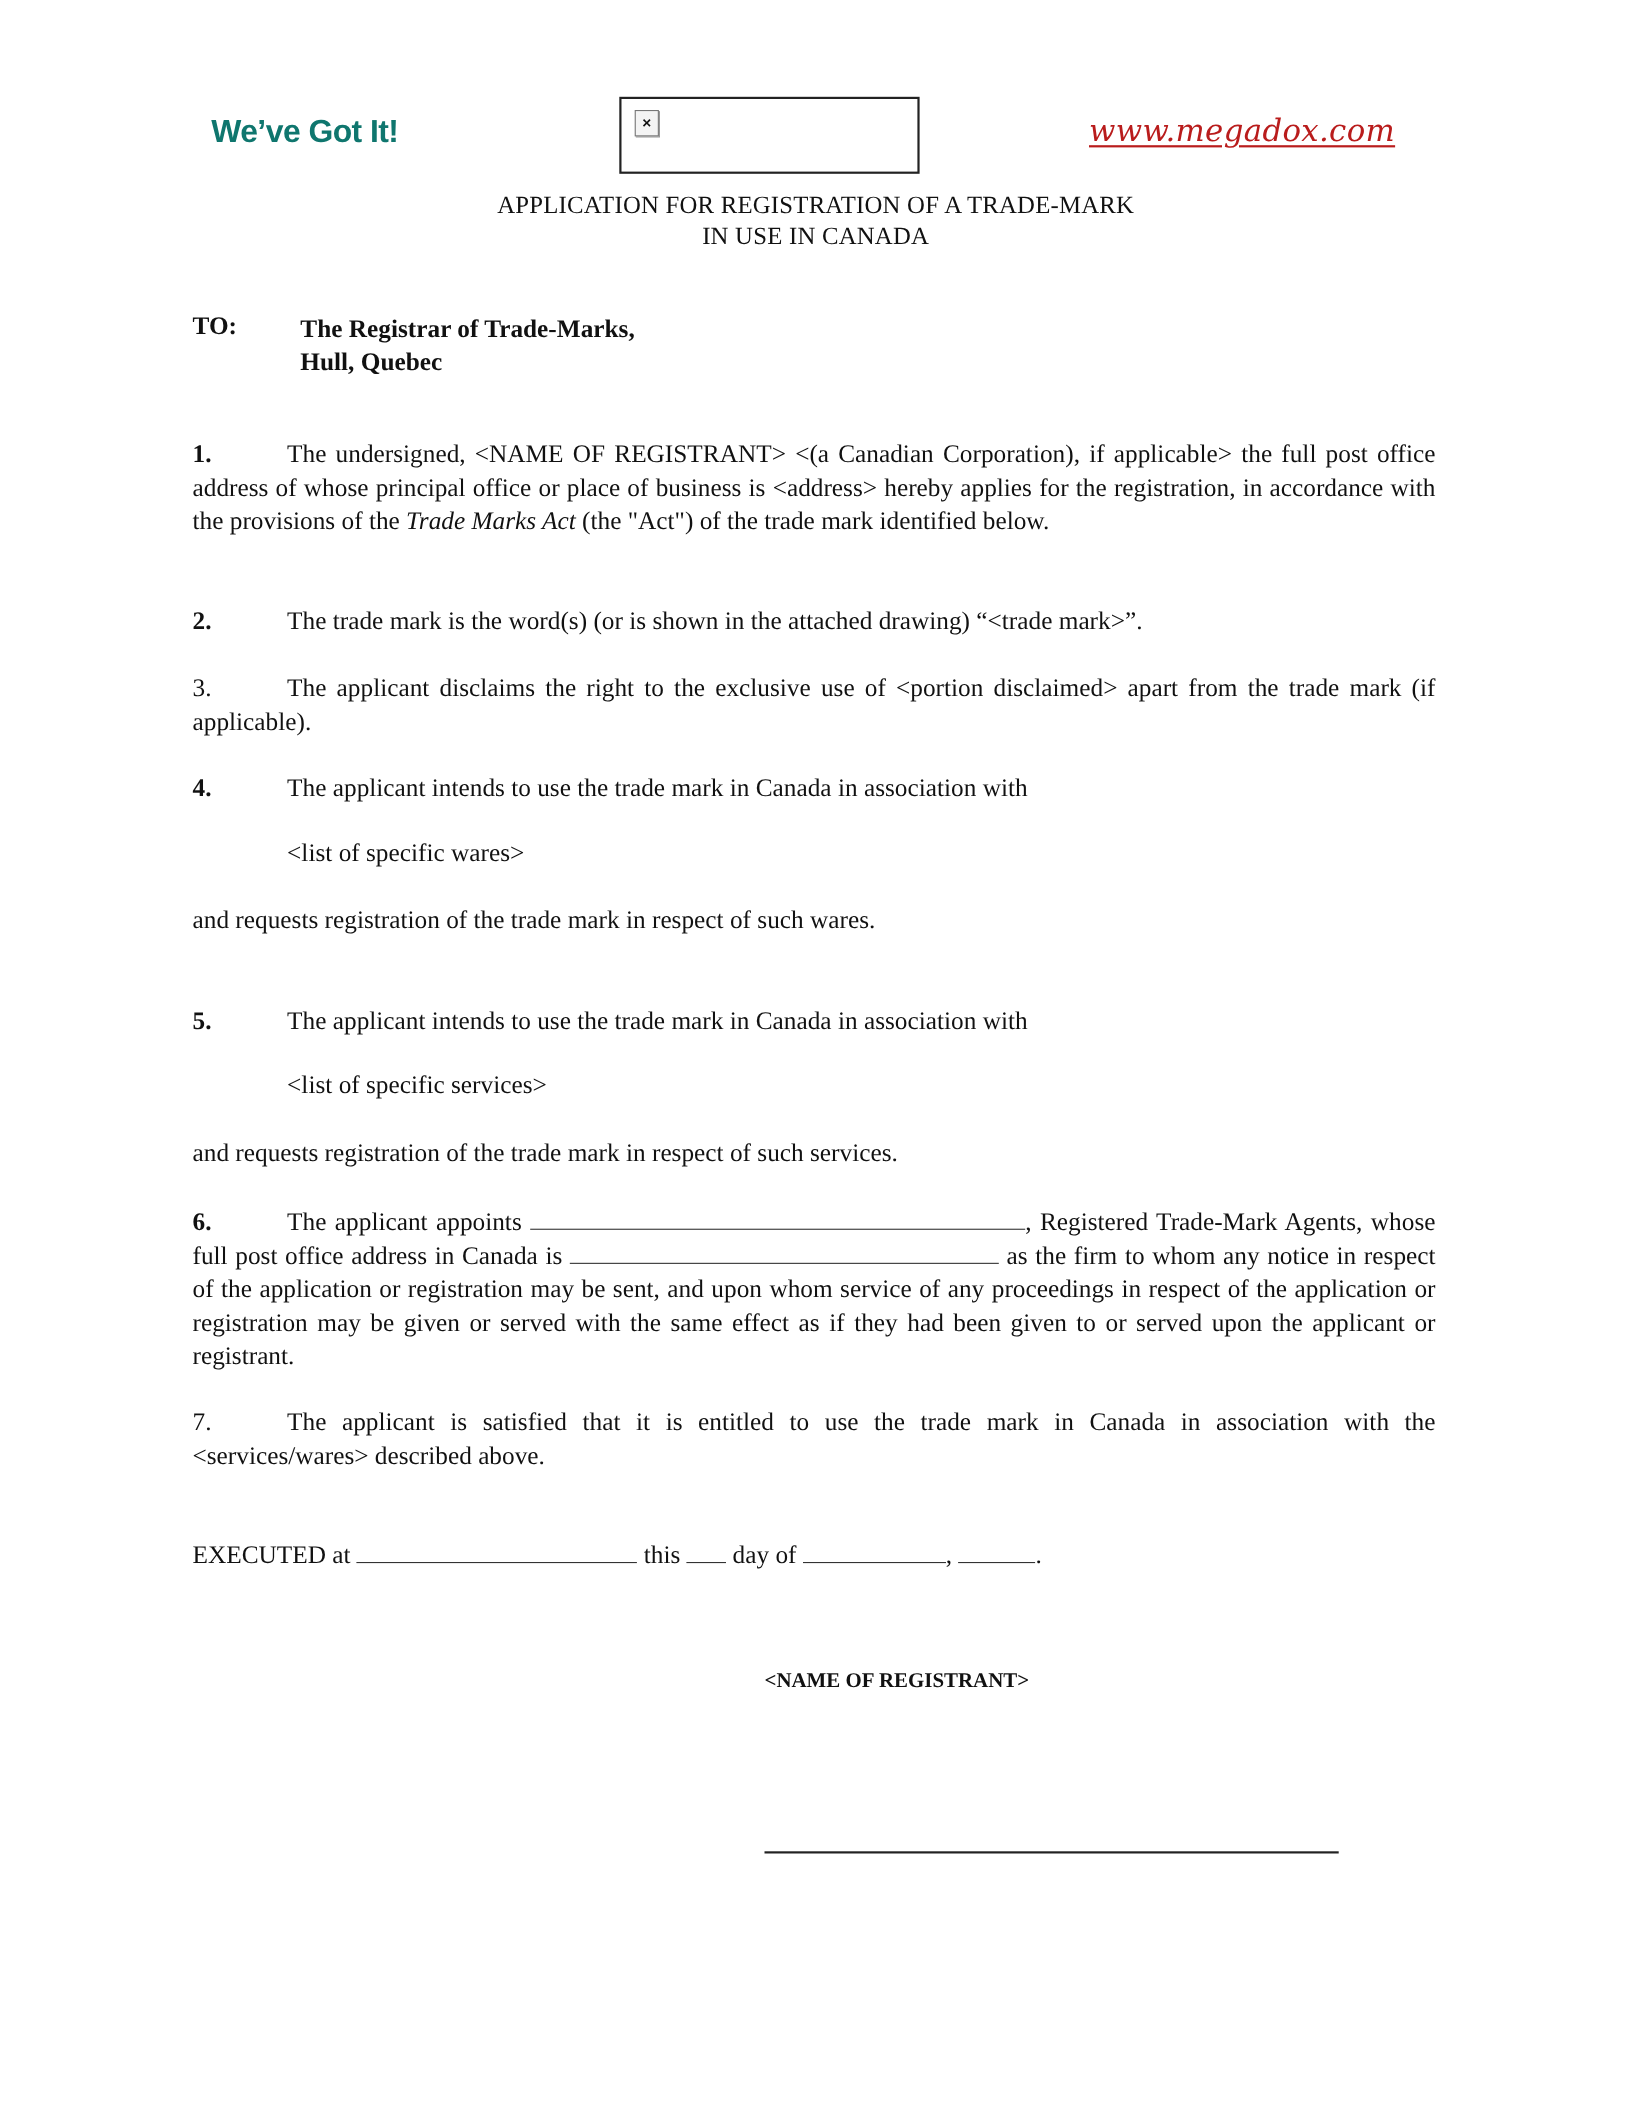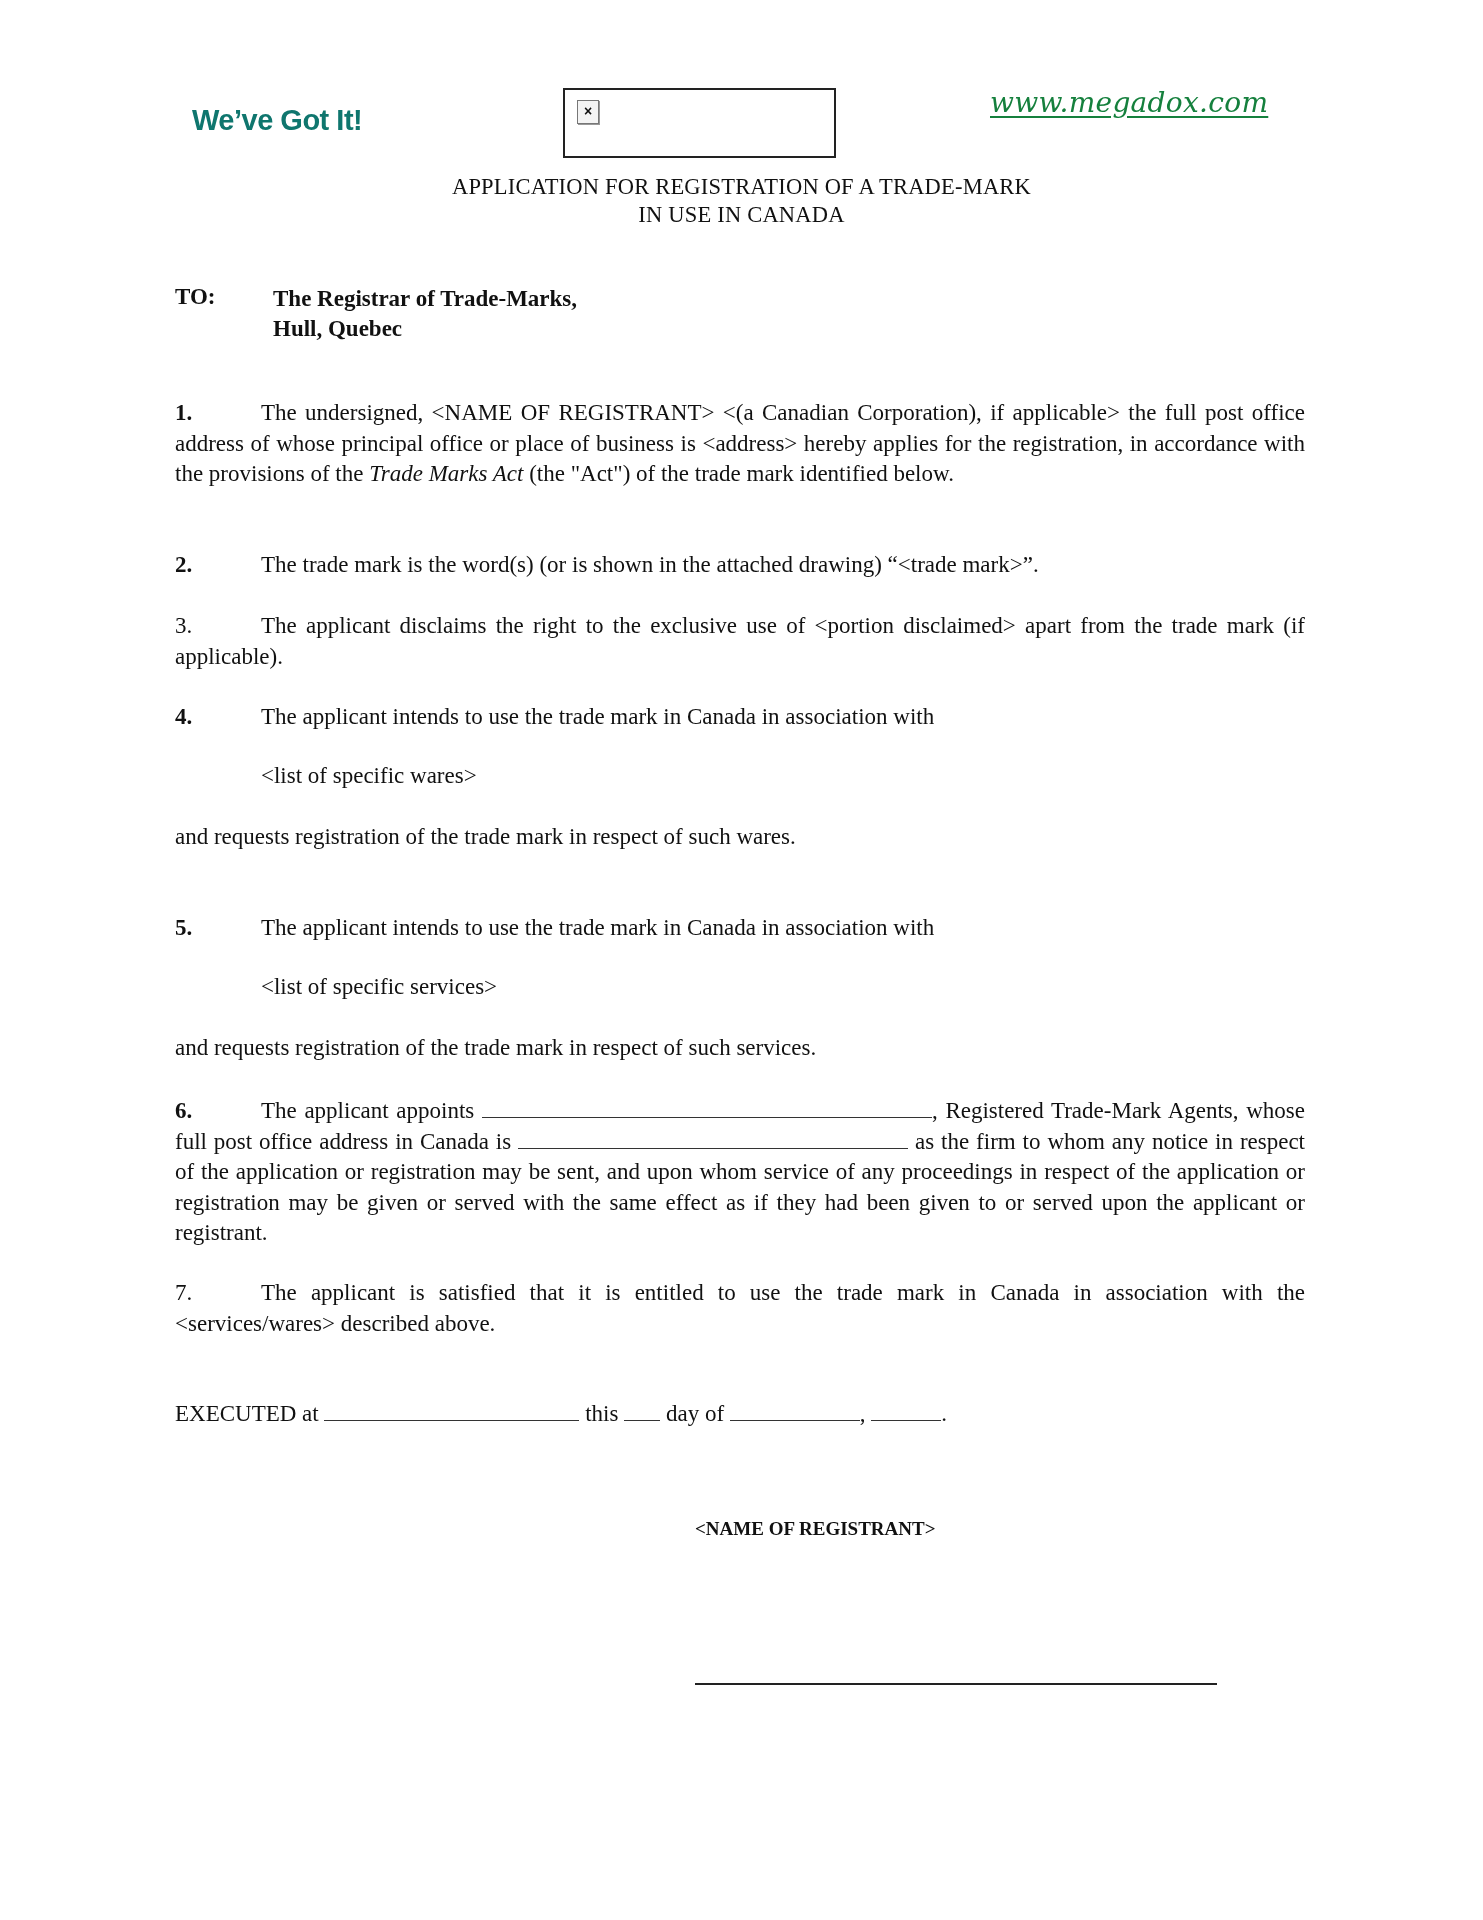--- a/index.html
+++ b/index.html
@@ -5,22 +5,22 @@
     html, body { margin: 0; padding: 0; background: #ffffff; }
     body { width: 1483px; height: 1920px; position: relative; overflow: hidden;
            font-family: "Liberation Serif", "DejaVu Serif", serif; color: #111; }
     .abs { position: absolute; }
     .logo { left: 192px; top: 104px; font-family: "Liberation Sans", sans-serif;
             font-weight: bold; font-size: 29px; letter-spacing: -0.5px; color: #0f766e; }
     .img-box { left: 563px; top: 88px; width: 273px; height: 70px; border: 2px solid #222; box-sizing: border-box; }
     .broken-icon { position: absolute; left: 12px; top: 10px; width: 20px; height: 22px; border: 1px solid #777;
                    background: #f4f4f4; box-shadow: 1px 1px 0 #999; font-family: "Liberation Sans", sans-serif;
                    font-size: 14px; font-weight: bold; line-height: 20px; text-align: center; color: #111; }
-    .url { left: 990px; top: 86px; font-family: "DejaVu Serif", "Liberation Serif", serif; font-style: italic;
-           font-size: 28px; color: #15803d; text-decoration: underline; text-underline-offset: 4px; letter-spacing: 0.3px; }
+    .url { left: 990px; top: 102px; font-family: "DejaVu Serif", "Liberation Serif", serif; font-style: italic;
+           font-size: 28px; color: #b91c1c; text-decoration: underline; text-underline-offset: 4px; letter-spacing: 0.3px; }
     .title { left: 0; width: 1483px; text-align: center; font-size: 22.5px; font-weight: normal; letter-spacing: 0.2px; color: #111; }
     .title-1 { top: 174px; }
     .title-2 { top: 202px; }
     .to-label { left: 175px; top: 284px; font-size: 23px; font-weight: bold; }
     .to-lines { left: 261px; top: 284px; font-size: 23px; font-weight: bold; line-height: 30px; margin-left: 12px; }
     .para { left: 175px; width: 1130px; font-size: 23px; line-height: 30.5px; text-align: justify; }
     .num { display: inline-block; width: 86px; font-weight: bold; }
     .num.plain { font-weight: normal; }
     .indent { left: 261px; font-size: 23px; }
     .plain-line { left: 175px; font-size: 23px; text-align: center; }

